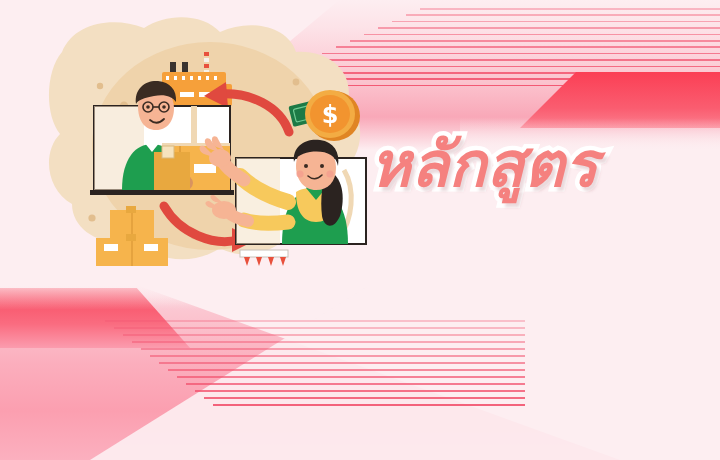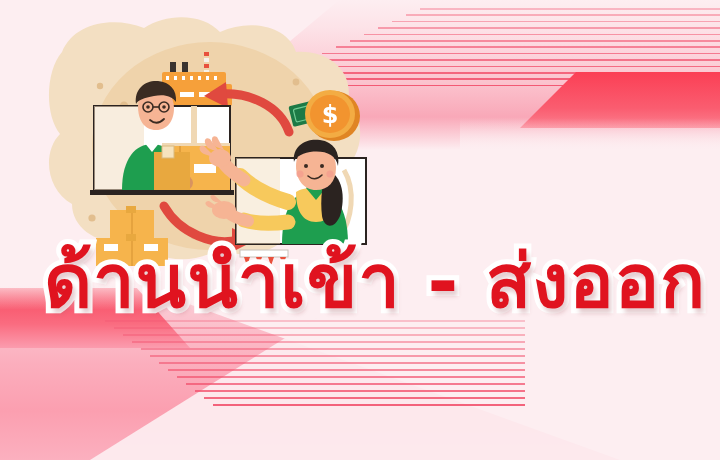--- a/index.html
+++ b/index.html
@@ -302,15 +302,15 @@
         <g fill="#E8503C">
           <path d="M200 247 l6 0 l-3 9 Z"></path>
             <path d="M212 247 l6 0 l-3 9 Z"></path>
           <path d="M224 247 l6 0 l-3 9 Z"></path>
             <path d="M236 247 l6 0 l-3 9 Z"></path>
         </g>
       </g>
     </svg>
   </div>
 
-  <div class="hl" id="line2">ด้านนำเข้า - ส่งออก</div>
+  <div class="hl" id="line1">หลักสูตร</div>
 
 </div>
 
 </body></html>

